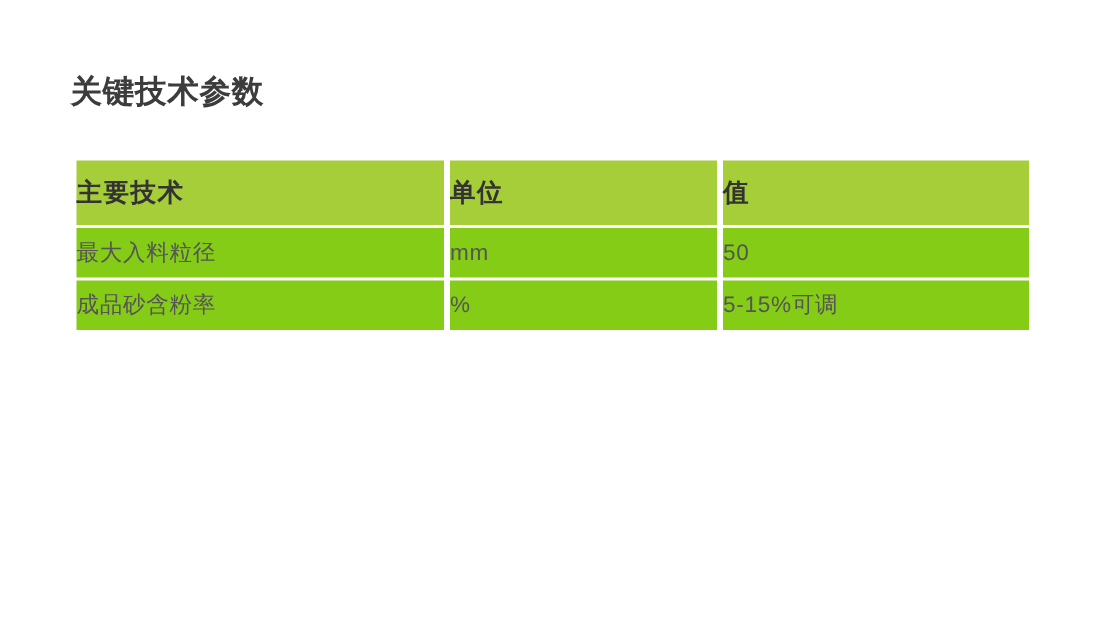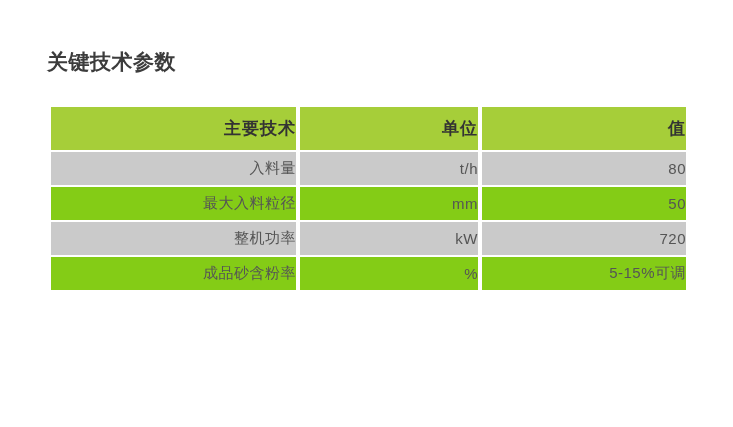--- a/index.html
+++ b/index.html
@@ -40,21 +40,21 @@
     table-layout: fixed;
   }
   .spec-table col.c-tech  { width: 245px; }
   .spec-table col.c-unit  { width: 178px; }
   .spec-table col.c-value { width: 204px; }
 
   .spec-table th,
   .spec-table td {
     padding: 0;
     margin: 0;
-    text-align: right;
+    text-align: left;
     vertical-align: middle;
     font-weight: normal;
   }
   .spec-table thead th {
     height: 43px;
     background: #a6ce39;
     color: #333333;
     font-size: 17px;
     font-weight: bold;
     letter-spacing: 1px;
@@ -86,34 +86,24 @@
       <col class="c-value">
     </colgroup>
     <thead>
       <tr>
         <th>主要技术</th>
         <th>单位</th>
         <th>值</th>
       </tr>
     </thead>
     <tbody>
-      <tr class="row-dark">
-        <td>入料量</td>
-        <td>t/h</td>
-        <td>80</td>
-      </tr>
       <tr class="row-light">
         <td>最大入料粒径</td>
         <td>mm</td>
         <td>50</td>
-      </tr>
-      <tr class="row-dark">
-        <td>整机功率</td>
-        <td>kW</td>
-        <td>720</td>
       </tr>
       <tr class="row-light">
         <td>成品砂含粉率</td>
         <td>%</td>
         <td>5-15%可调</td>
       </tr>
     </tbody>
   </table>
 
 </div>

